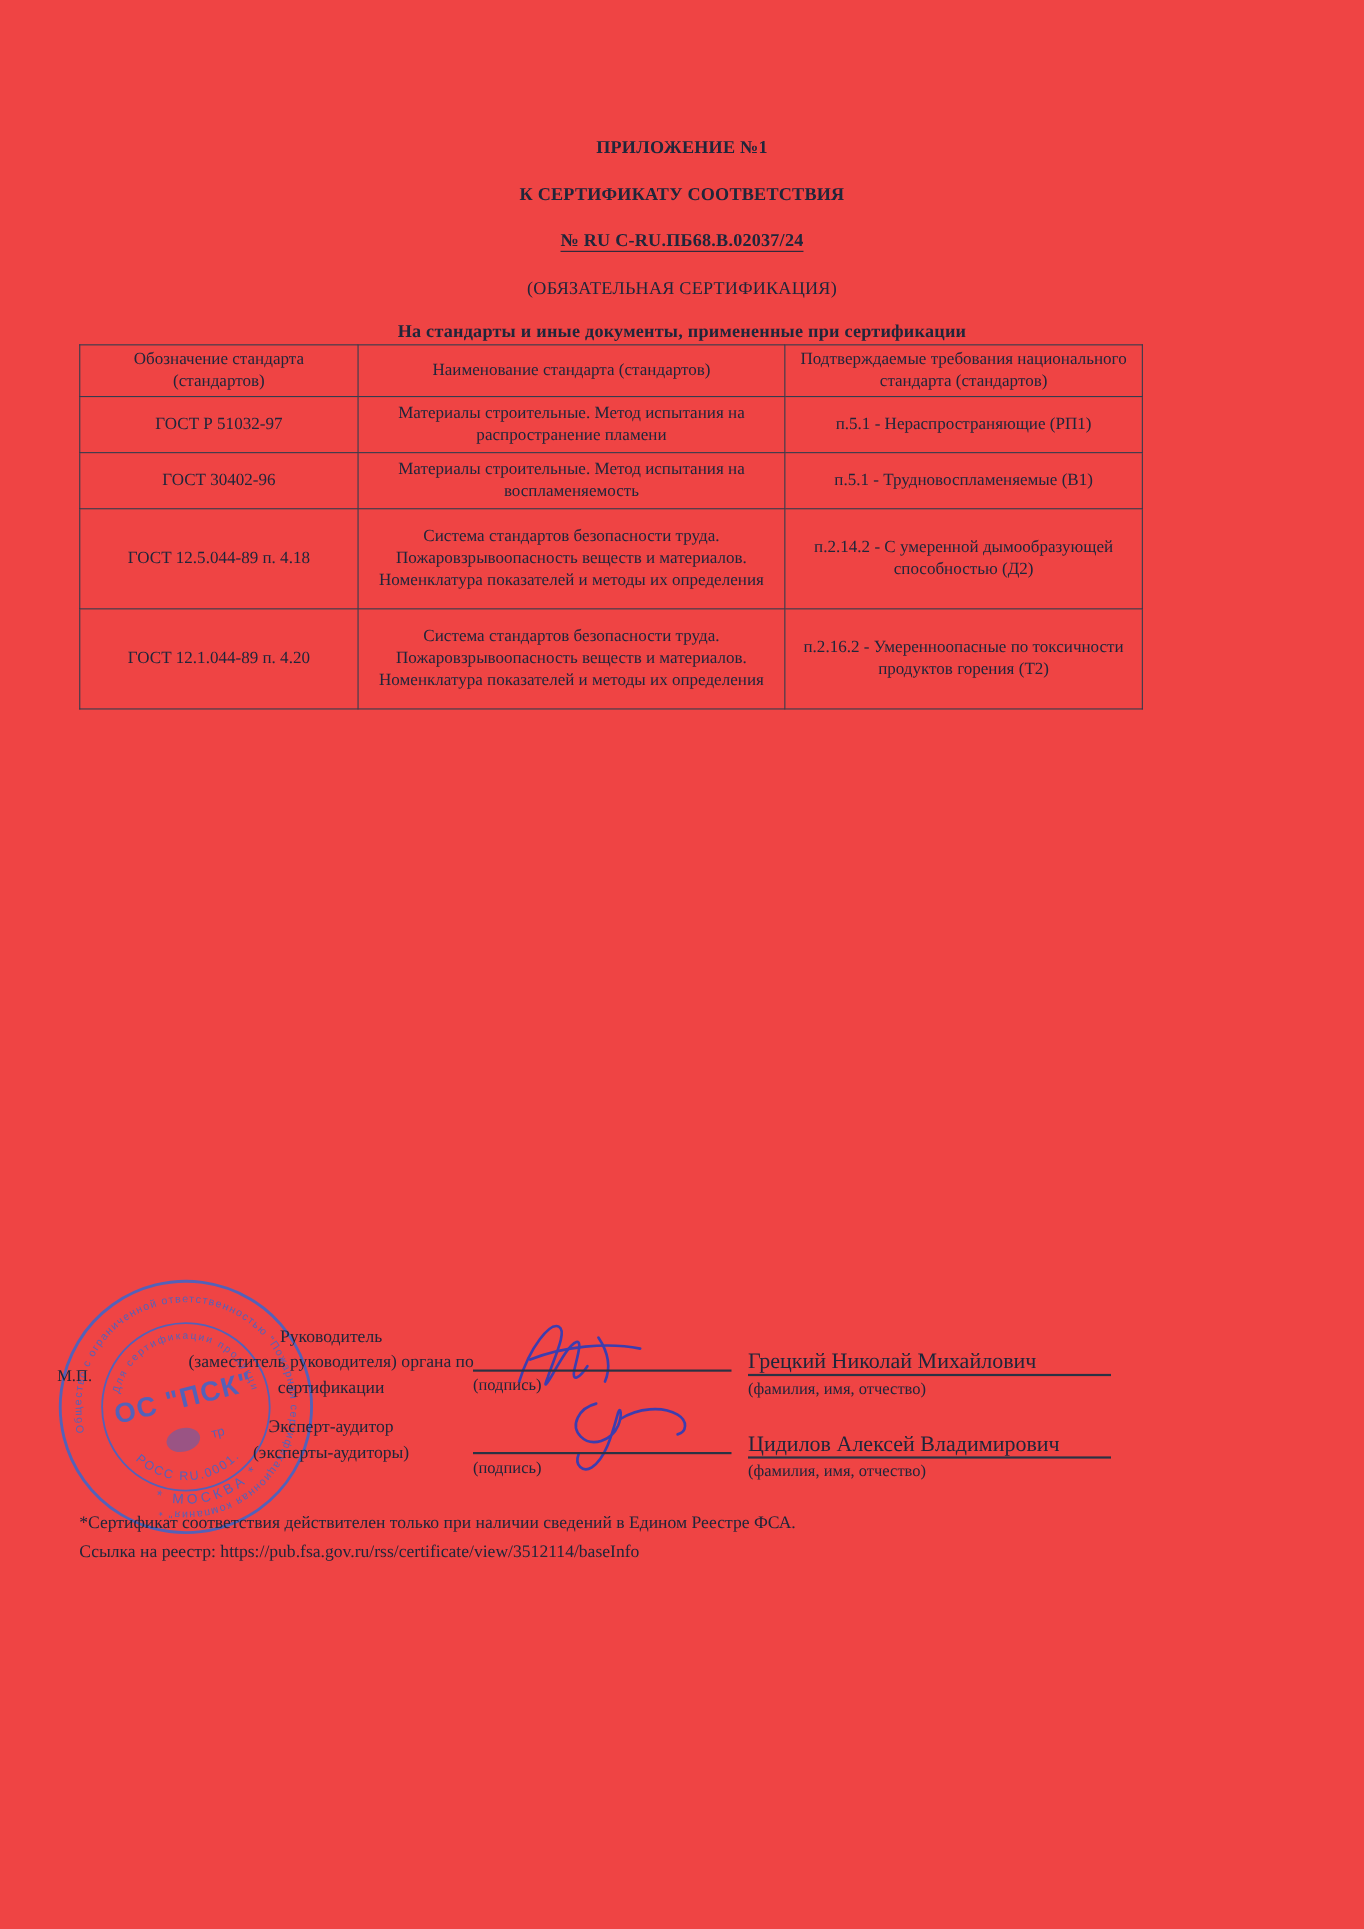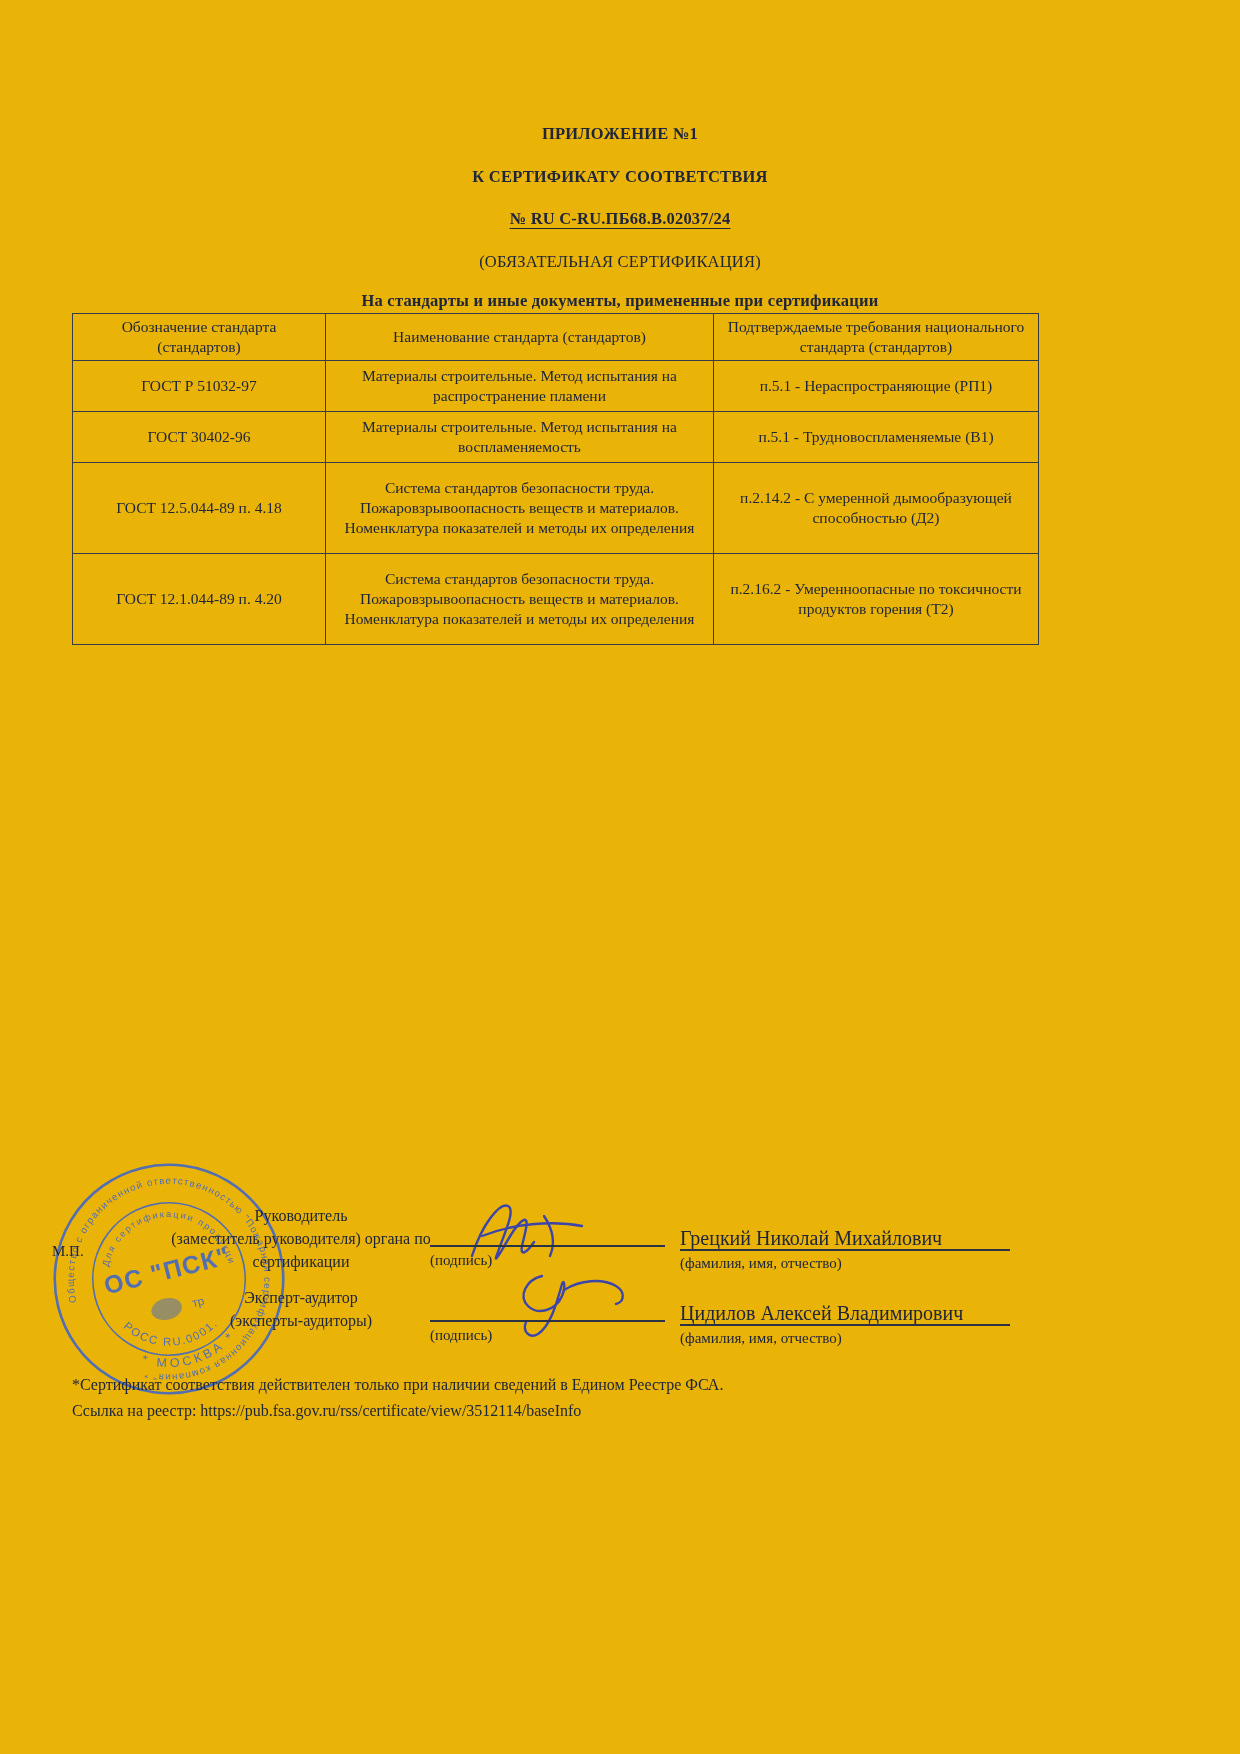--- a/index.html
+++ b/index.html
@@ -1,18 +1,18 @@
 <!DOCTYPE html>
 <html><head>
 <meta charset="utf-8">
 <style>
   html, body { margin:0; padding:0; background:#ffffff; }
   .page {
     position:relative; width:1240px; height:1754px;
-    background:#eab308; overflow:hidden;
+    background:#ef4444; overflow:hidden;
     font-family:"Liberation Serif", serif; color:#20263a;
   }
   .title {
     position:absolute; left:0; width:100%;
     text-align:center; font-size:16.5px; font-weight:bold; letter-spacing:.2px;
   }
   #t1 { top:124px; }
   #t2 { top:167px; }
   #t3 { top:209px; text-decoration:underline; text-underline-offset:4px; }
   #t4 { top:252px; font-weight:normal; }

